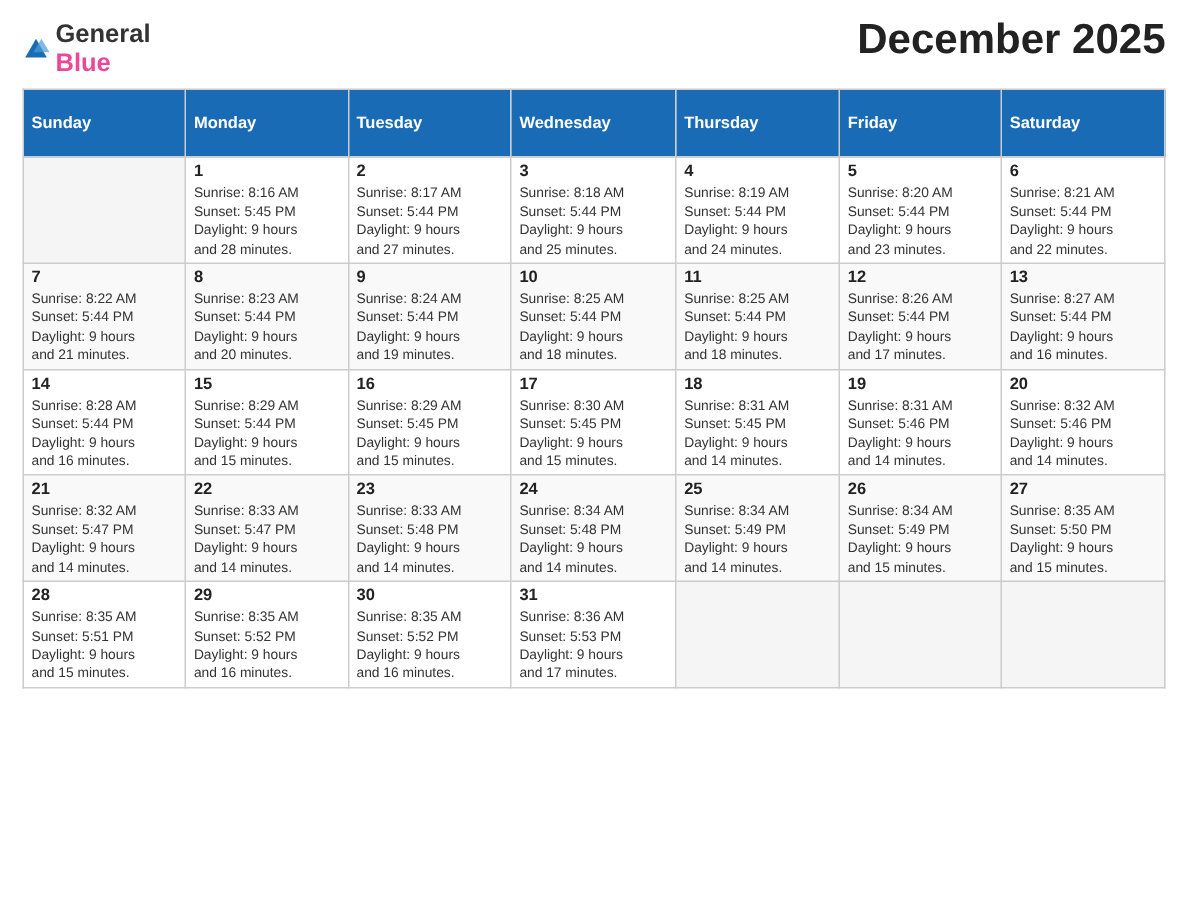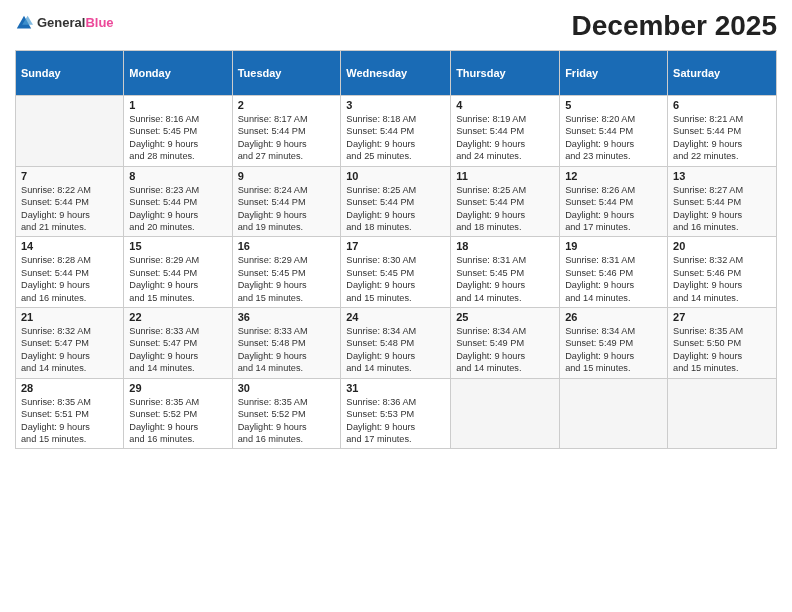--- a/index.html
+++ b/index.html
@@ -21,21 +21,22 @@
       align-items: flex-start;
       margin-bottom: 8px;
     }
     .logo {
       display: flex;
       align-items: center;
       margin-top: 4px;
     }
     .logo-text {
       display: flex;
-      font-size: 13px;
+      flex-direction: column;
+      font-size: 17px;
       font-weight: bold;
       line-height: 1.1;
     }
     .logo-general { color: #333; }
     .logo-blue { color: #ec4899; }
     .logo-icon {
       width: 18px;
       height: 18px;
       margin-right: 4px;
     }
@@ -279,21 +280,21 @@
 and 14 minutes.</div>
           </td>
           <td>
             <div class="day-num">22</div>
             <div class="day-info" style="white-space: pre-line;">Sunrise: 8:33 AM
 Sunset: 5:47 PM
 Daylight: 9 hours
 and 14 minutes.</div>
           </td>
           <td>
-            <div class="day-num">36</div>
+            <div class="day-num">23</div>
             <div class="day-info" style="white-space: pre-line;">Sunrise: 8:33 AM
 Sunset: 5:48 PM
 Daylight: 9 hours
 and 14 minutes.</div>
           </td>
           <td>
             <div class="day-num">24</div>
             <div class="day-info" style="white-space: pre-line;">Sunrise: 8:34 AM
 Sunset: 5:48 PM
 Daylight: 9 hours

